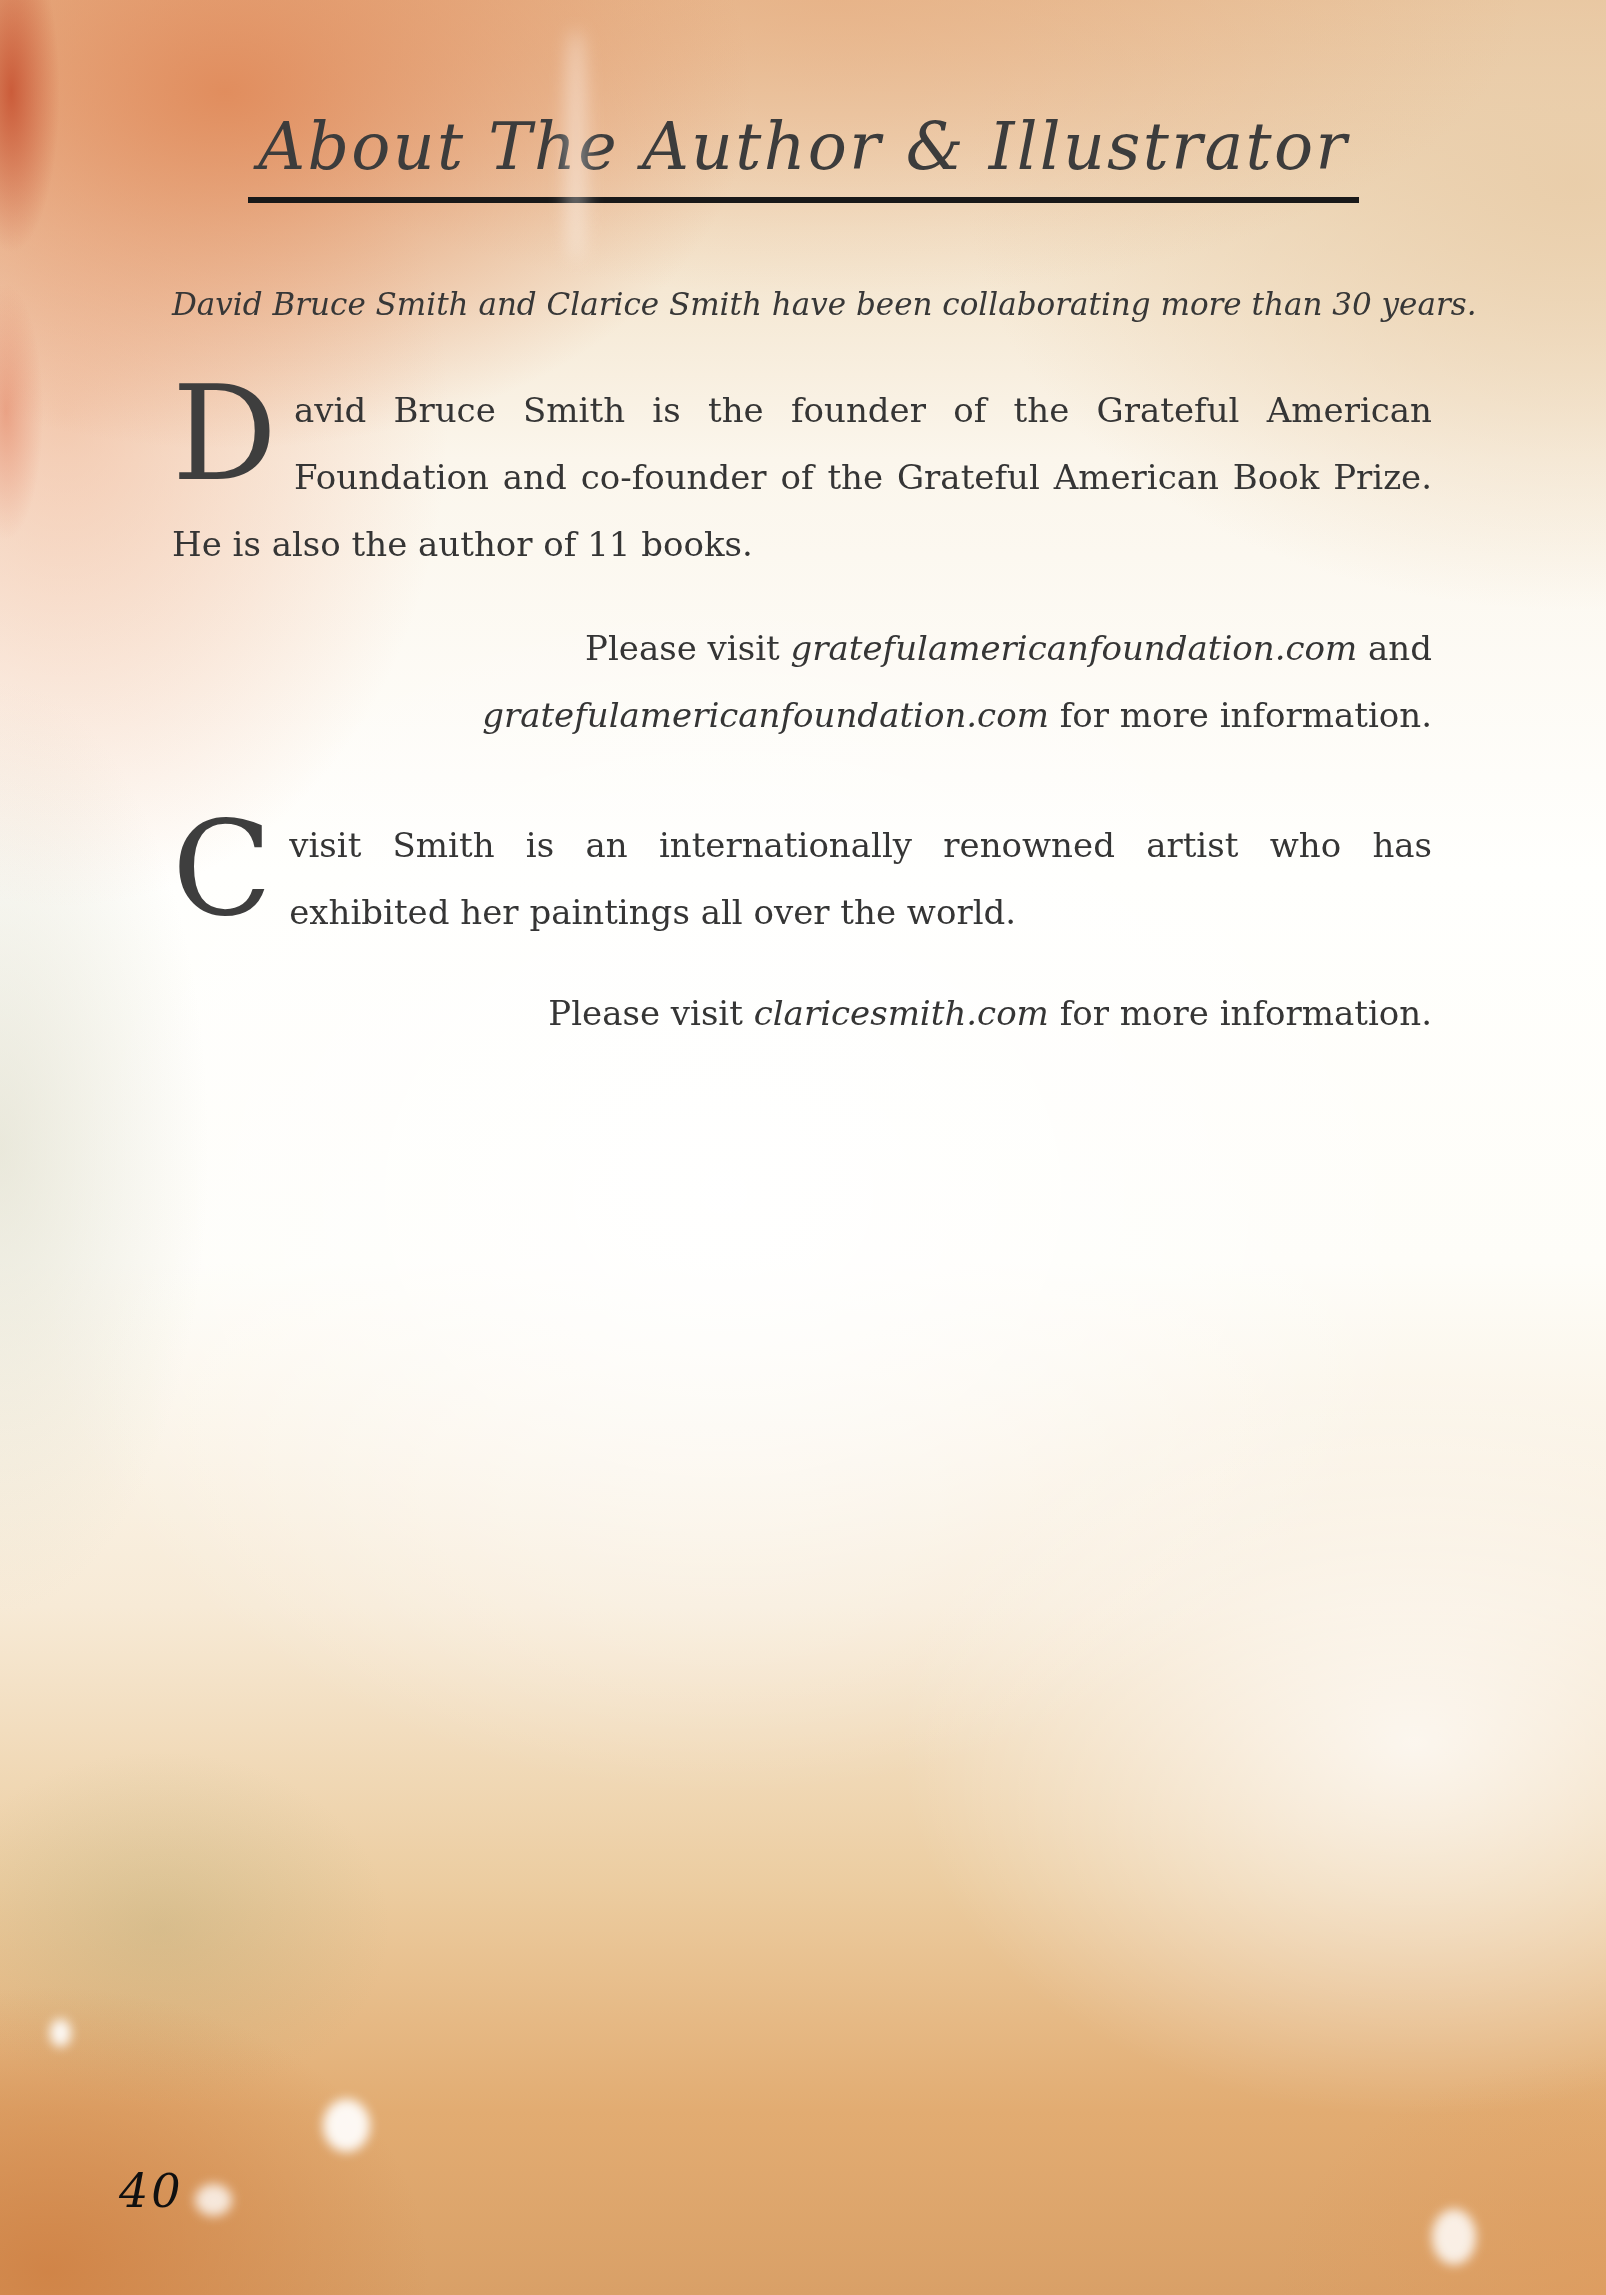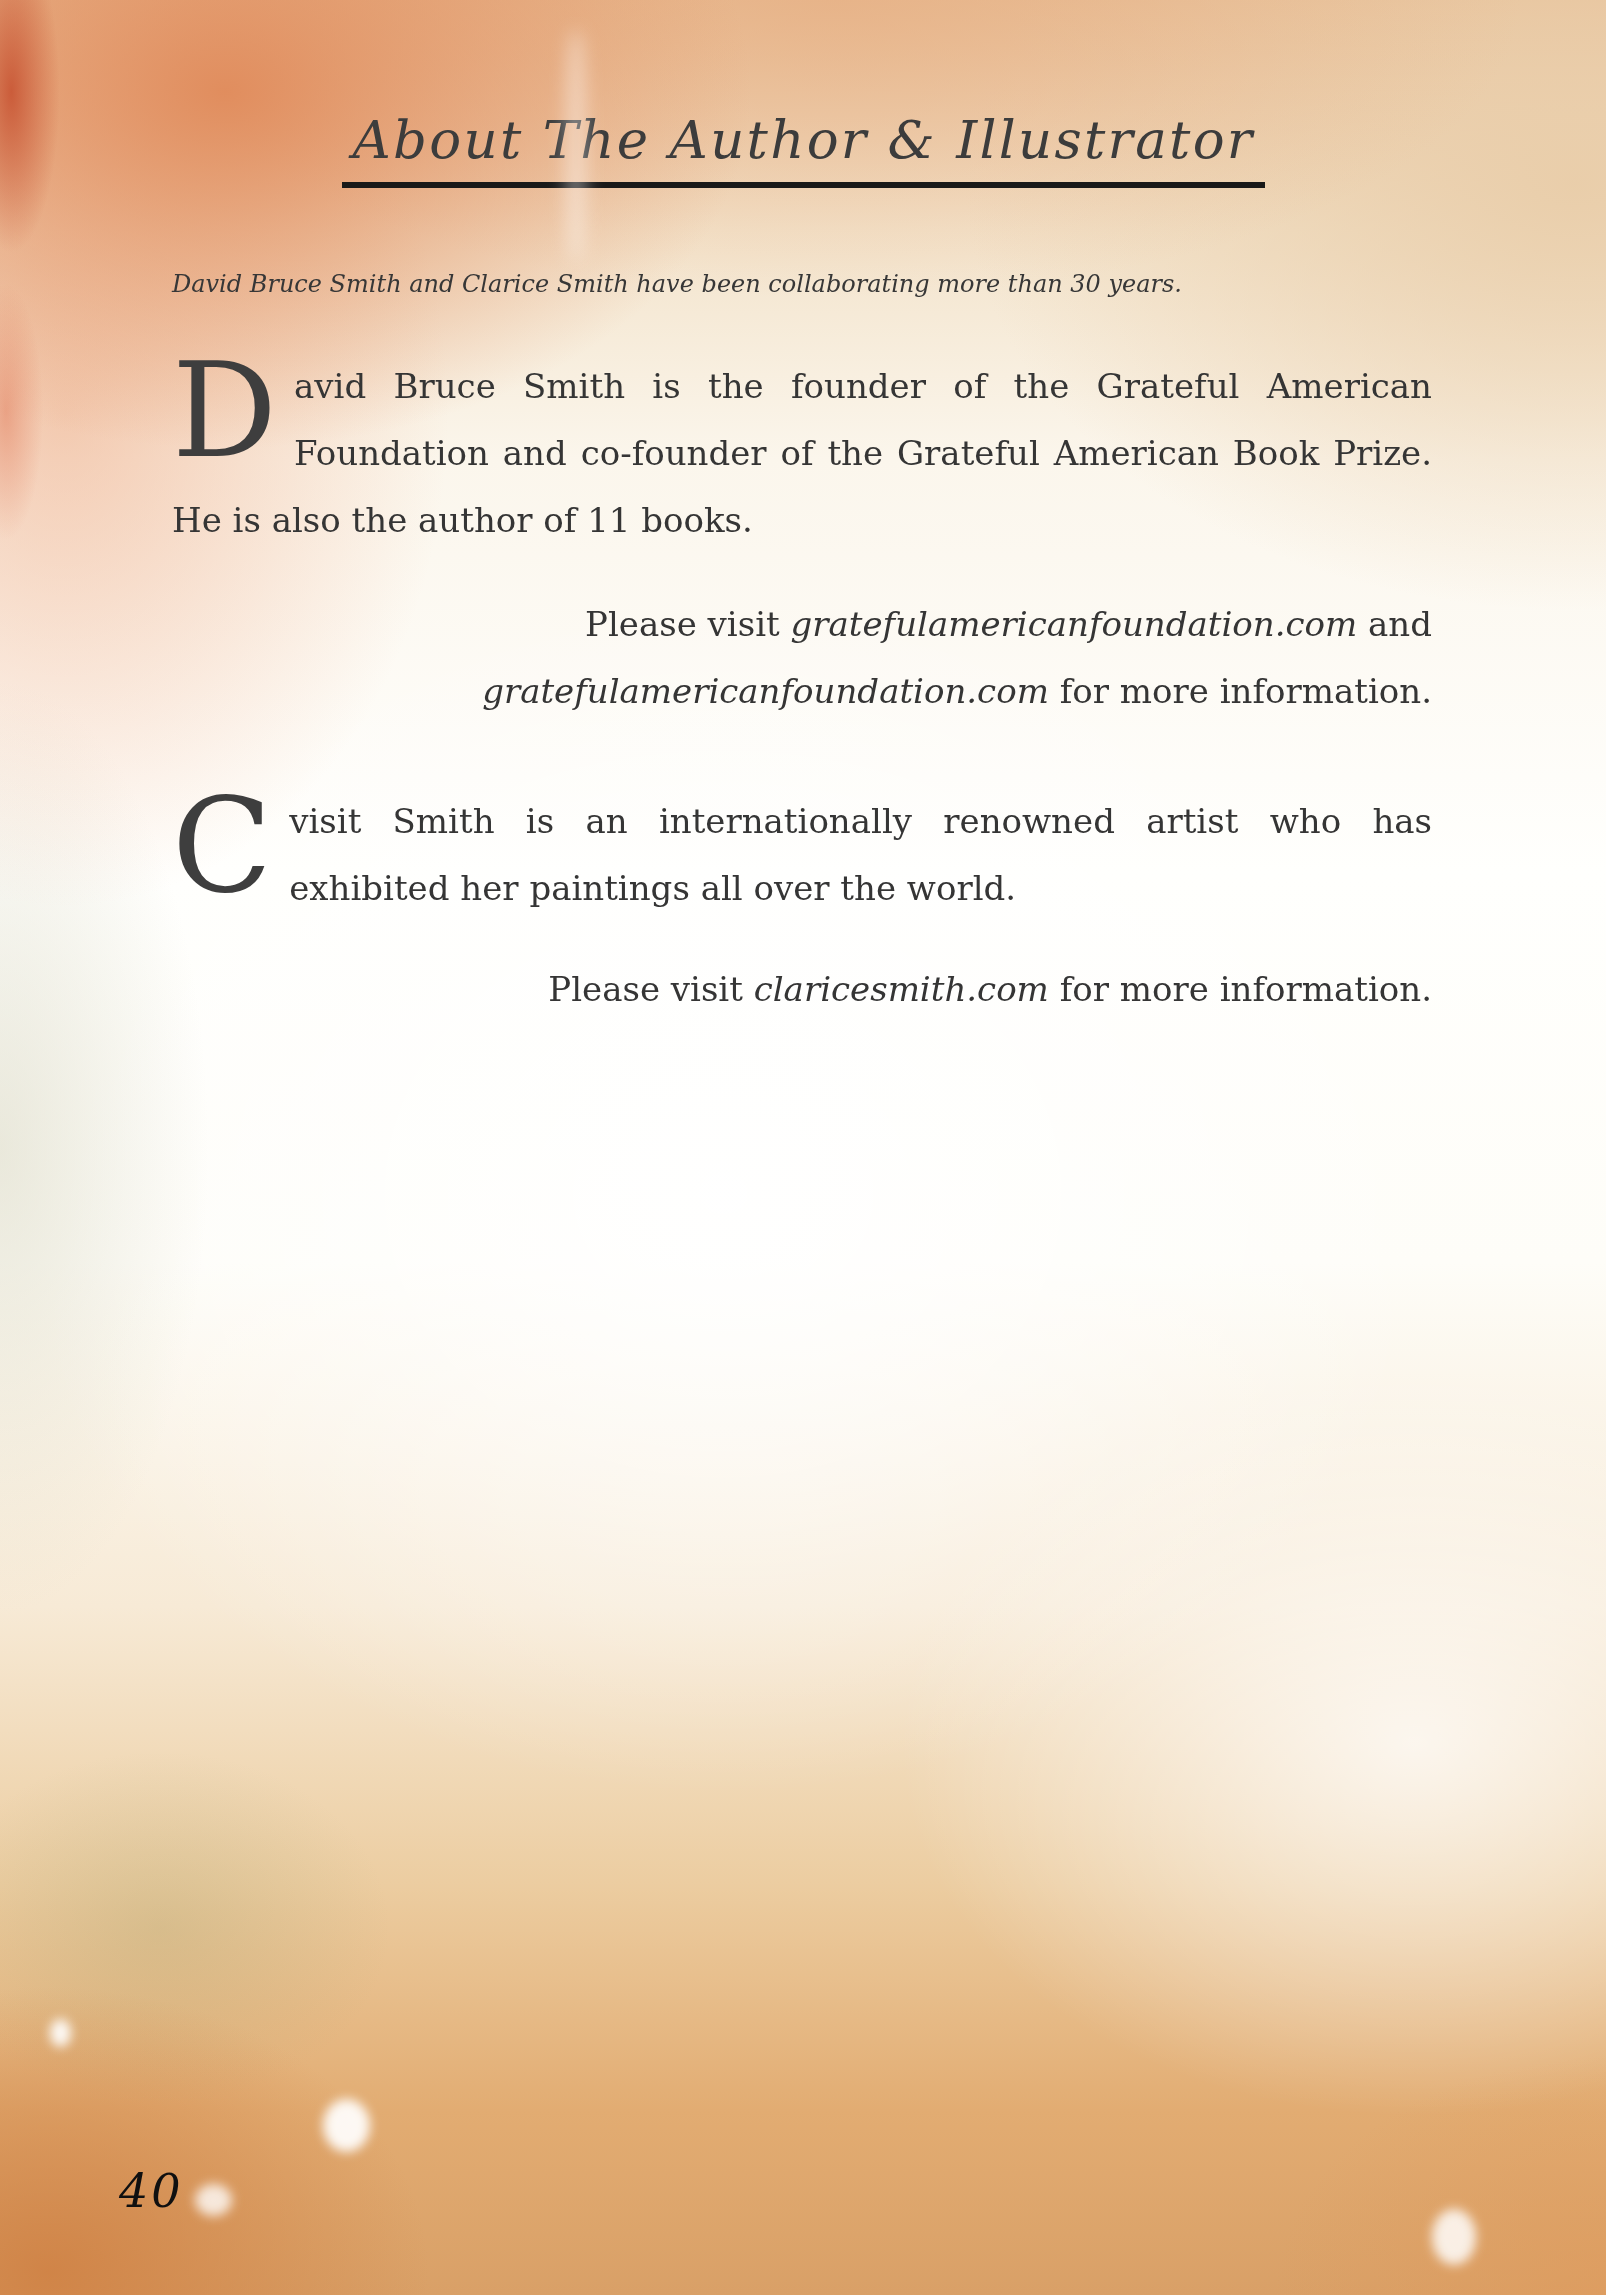--- a/index.html
+++ b/index.html
@@ -50,33 +50,33 @@
   .s3 { left: 195px;  top: 2184px; width: 37px; height: 32px; opacity: .85; }
   .s4 { left: 1432px; top: 2209px; width: 44px; height: 56px; opacity: .9; }
   .s5 { left: 566px;  top: 30.5px;   width: 20px; height: 229px; border-radius: 40%; opacity: .45; filter: blur(9.2px); }
 
   .title-wrap { padding-top: 108px; text-align: center; }
   .title {
     display: inline-block;
     margin: 0;
     font-style: italic;
     font-weight: normal;
-    font-size: 53px;
+    font-size: 65px;
     line-height: 1.2;
     letter-spacing: 2.3px;
     color: #3c3c3c;
     border-bottom: 6.1px solid #191919;
     padding: 0 10.7px 10.7px 10.7px;
     white-space: nowrap;
   }
 
   .intro {
     margin: 81px 0 0 172px;
     font-style: italic;
-    font-size: 24px;
+    font-size: 31px;
     line-height: 1.3;
     color: #373737;
     white-space: nowrap;
   }
 
   .bio { margin: 0 175px 0 172px; }
   .para {
     margin: 0;
     font-size: 34px;
     line-height: 67px;

